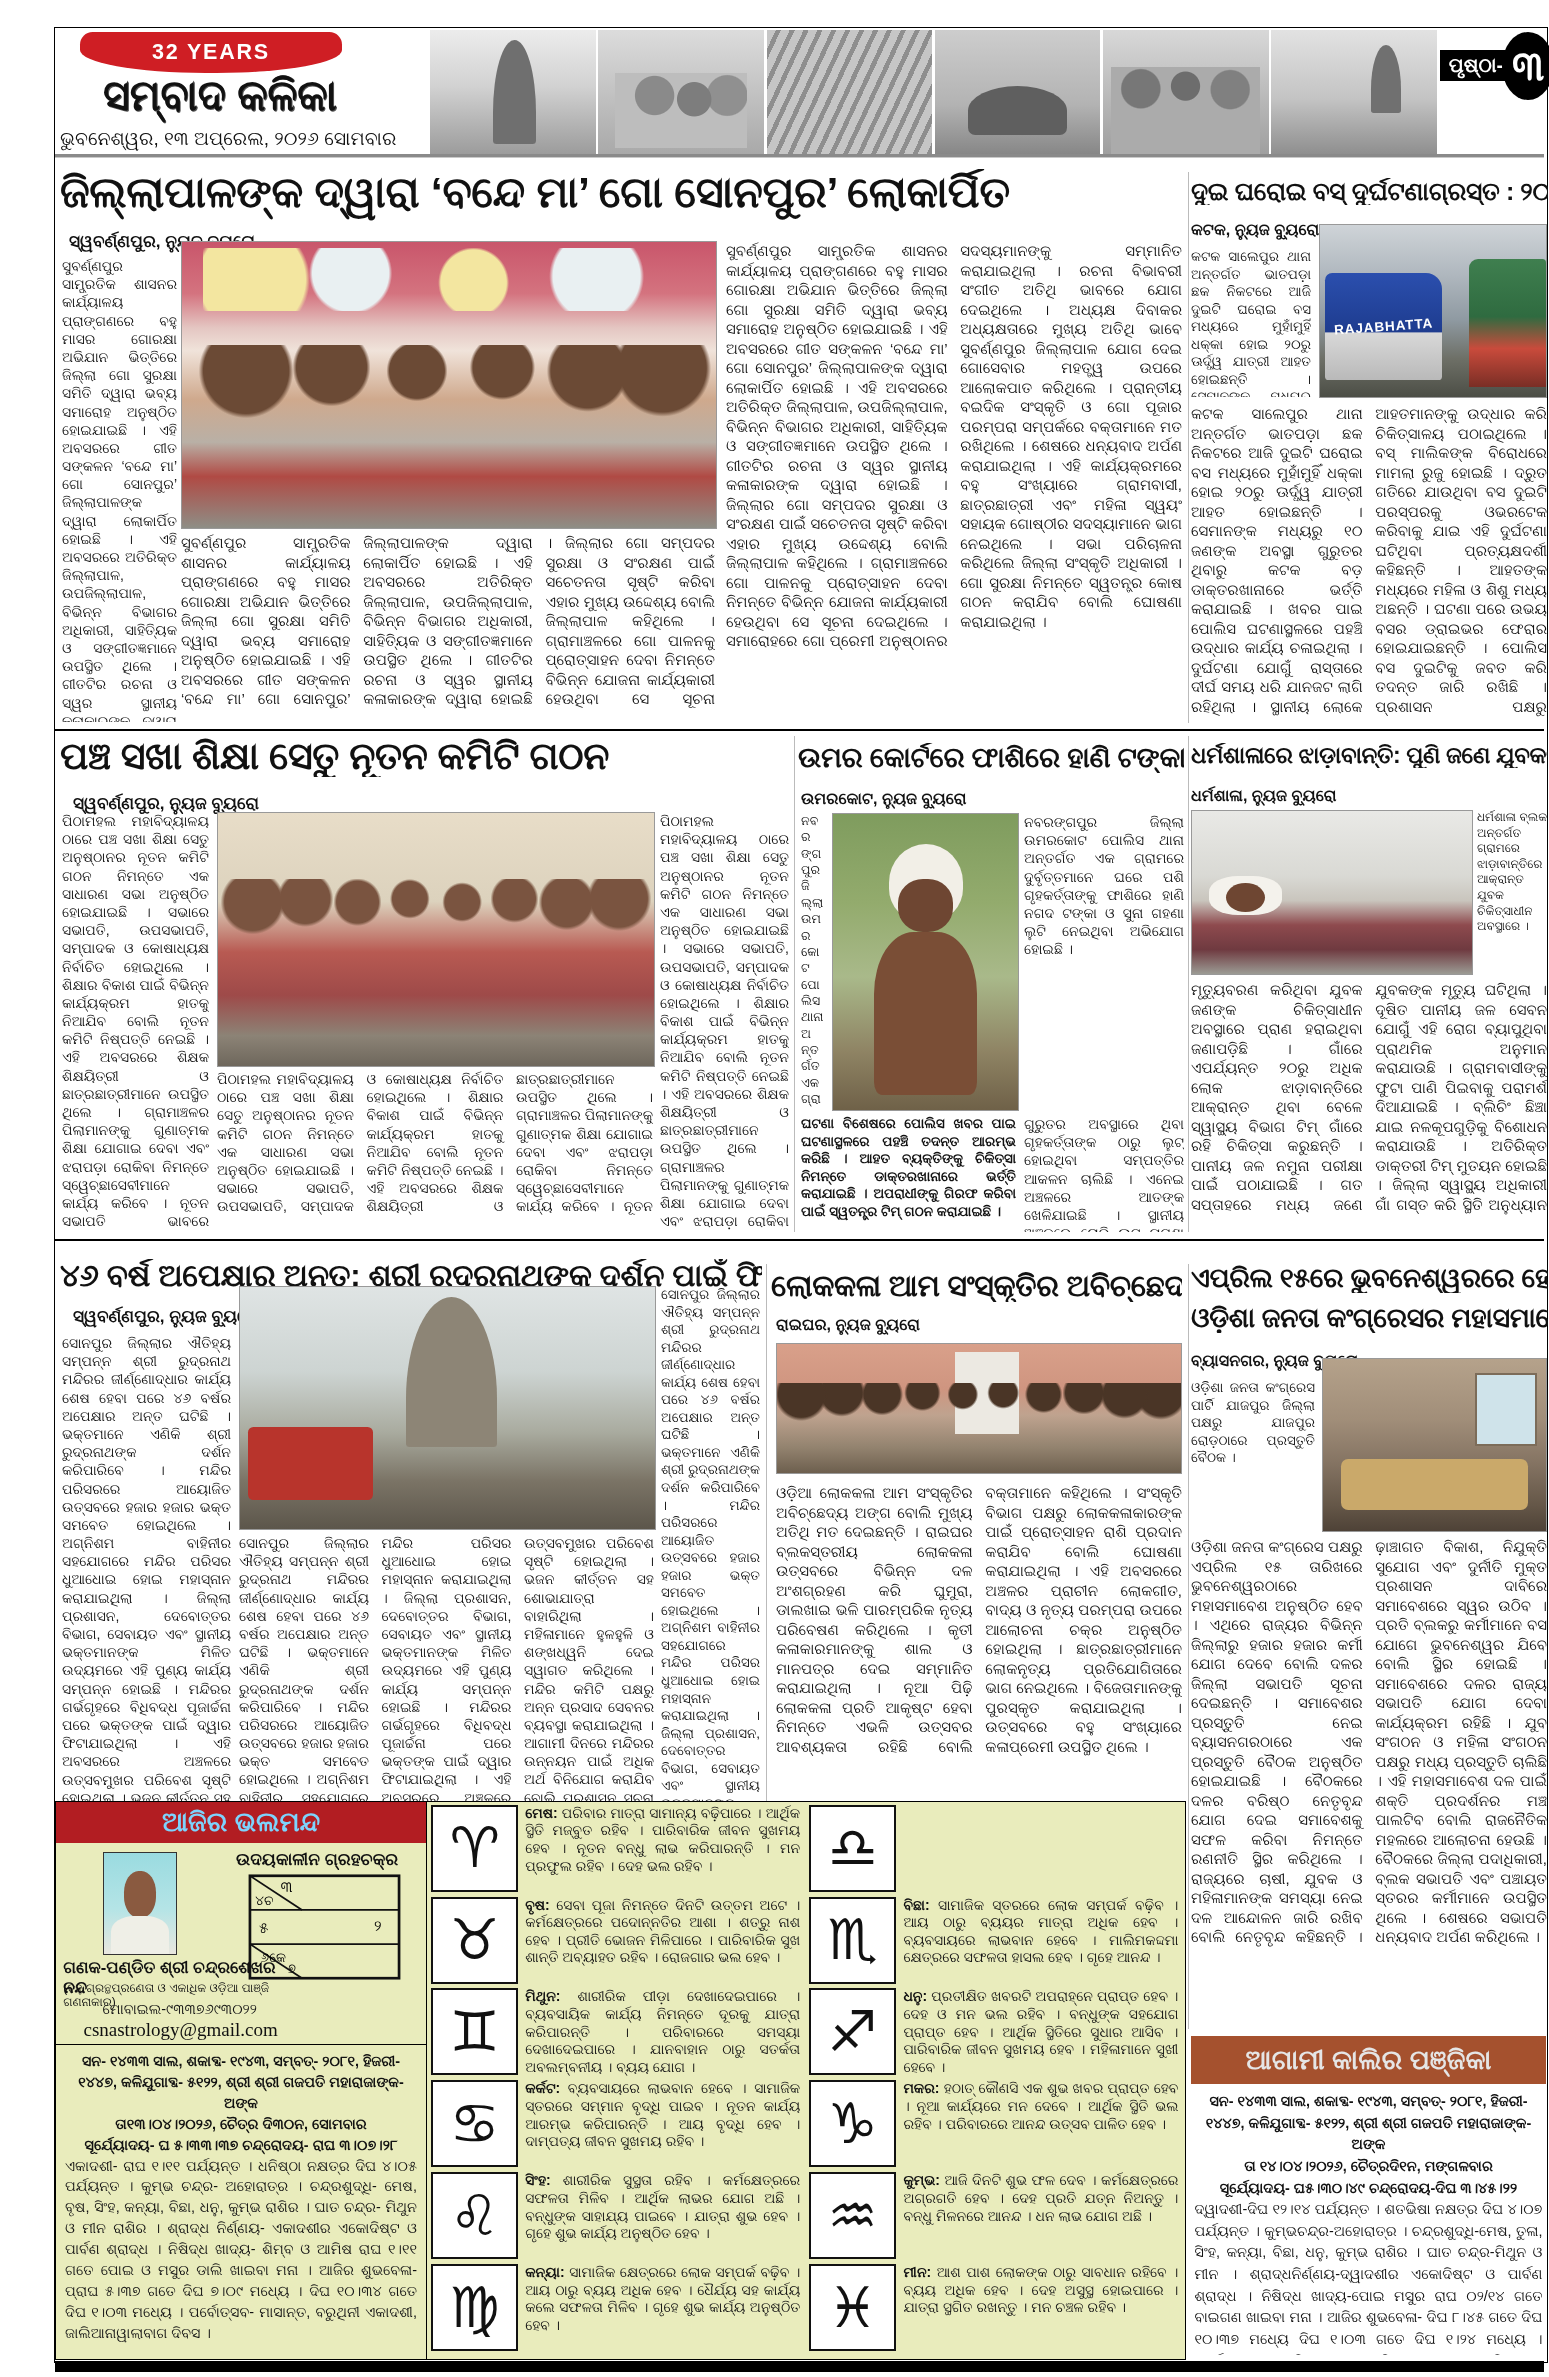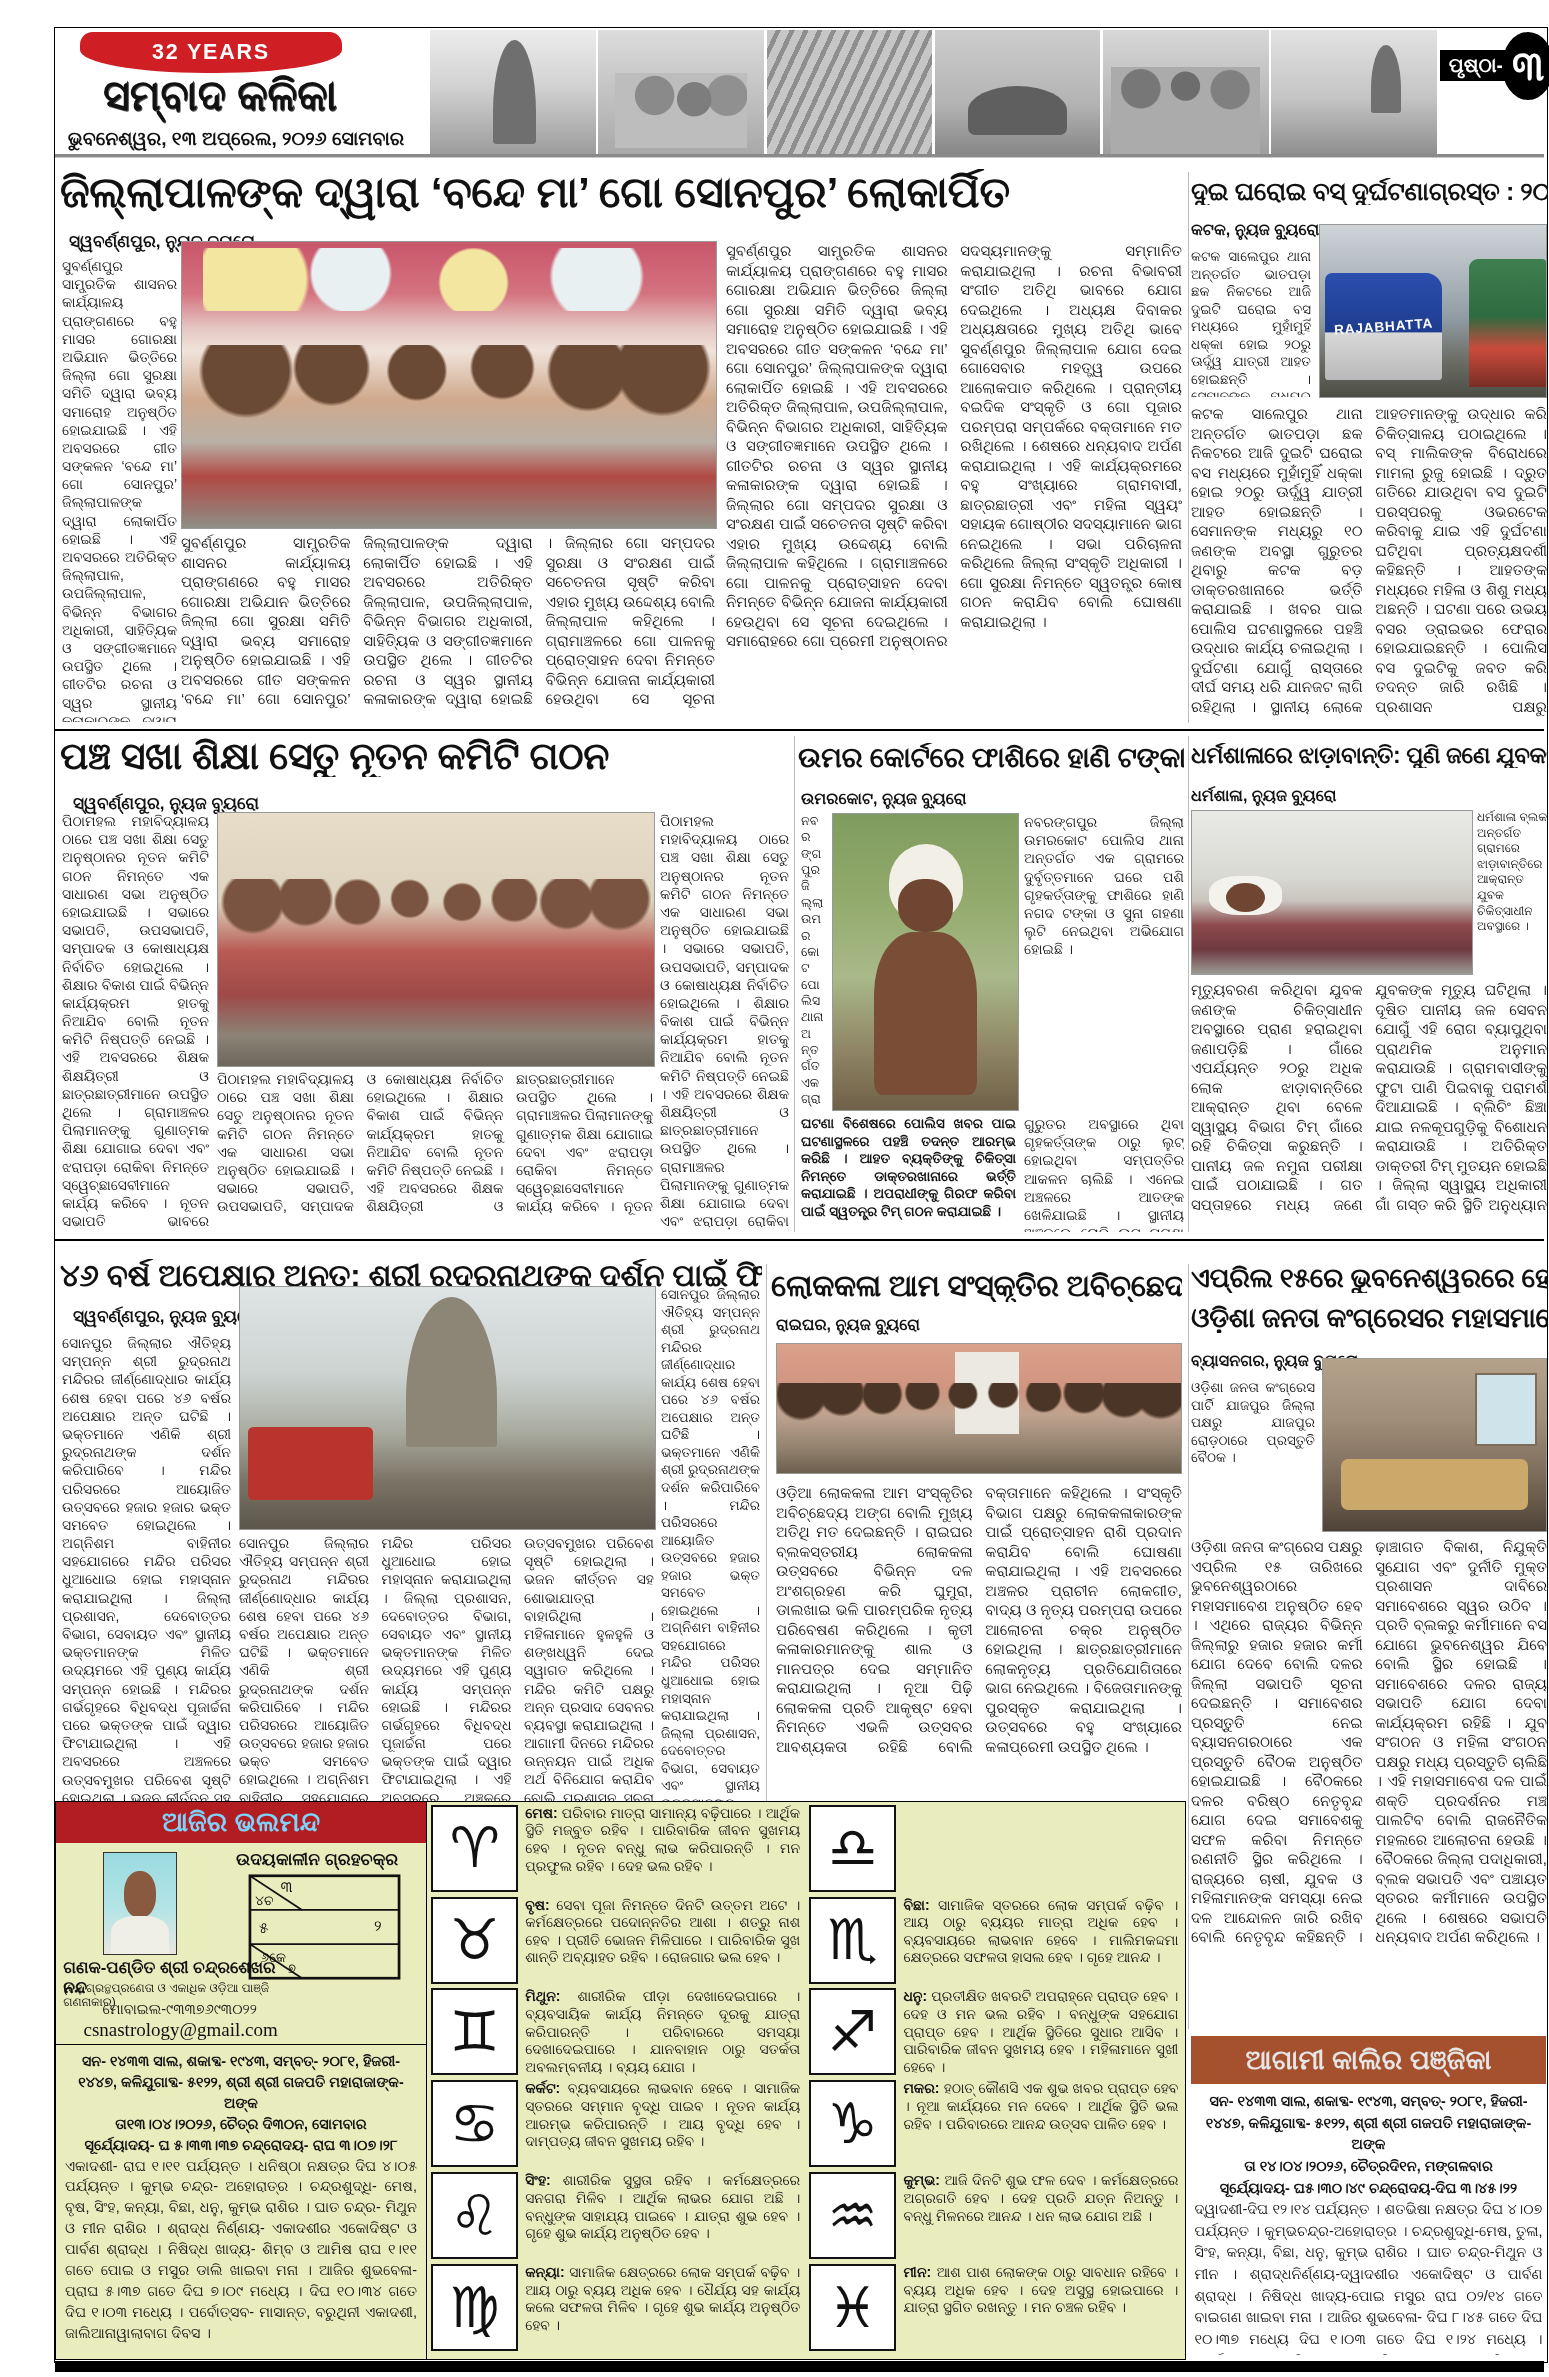--- a/index.html
+++ b/index.html
@@ -8,21 +8,21 @@
   .frame{position:absolute;left:30px;top:27px;width:1492px;height:2334px;border:1.8px solid #000;}
   
   .ribbon{position:absolute;left:56px;top:32px;width:262px;height:41px;background:#cf1e24;
           border-radius:12.6px 12.6px 48% 48%/12.6px 12.6px 23px 23px;display:flex;align-items:center;justify-content:center;}
   .ribbon:before,.ribbon:after{content:"";position:absolute;top:27px;width:52px;height:36px;background:#b3151b;z-index:-1;}
   .ribbon:before{left:-25px;transform:skewY(18deg);}
   .ribbon:after{right:-25px;transform:skewY(-18deg);}
   .ribbon-text{color:#fff;font-weight:bold;font-size:21.5px;letter-spacing:1.8px;}
   .logo{position:absolute;left:79px;top:75px;width:296px;font-weight:bold;font-size:41px;line-height:1;
         text-shadow:0.9px 0.9px 0 #555;transform:scaleY(1.05);}
-  .dateline{position:absolute;left:36px;top:128px;width:352px;text-align:center;font-weight:bold;font-size:19px;}
+  .dateline{position:absolute;left:36px;top:128px;width:352px;text-align:left;font-weight:normal;font-size:19px;}
   .mast-rule{position:absolute;left:31px;top:154px;width:1489px;height:2.7px;background:#8a8a8a;border-bottom:1.8px solid #c9c9c9;}
   .strip{position:absolute;left:406px;top:30px;width:1007px;height:124px;display:flex;gap:2.7px;}
   .tile{flex:1;position:relative;overflow:hidden;}
   .t1{background:linear-gradient(180deg,#ececec 0%,#d2d2d2 45%,#9c9c9c 100%);}
   .t1 .shp{position:absolute;left:38%;top:8%;width:26%;height:84%;background:#6f6f6f;border-radius:50% 50% 3.6px 3.6px/70% 70% 3.6px 3.6px;}
   .t2{background:linear-gradient(180deg,#dcdcdc,#a9a9a9);}
   .t2 .shp{position:absolute;left:10%;top:35%;width:80%;height:60%;background:radial-gradient(circle at 30% 30%,#8a8a8a 18%,transparent 19%),radial-gradient(circle at 60% 35%,#7d7d7d 18%,transparent 19%),radial-gradient(circle at 85% 30%,#909090 16%,transparent 17%),#bdbdbd;}
   .t3{background:repeating-linear-gradient(115deg,#c6c6c6 0 8px,#8e8e8e 8px 12.6px);}
   .t4{background:linear-gradient(180deg,#cdcdcd 0%,#b3b3b3 60%,#878787 100%);}
   .t4 .shp{position:absolute;left:20%;top:45%;width:60%;height:40%;background:#5f5f5f;border-radius:50% 50% 7.2px 7.2px;}
@@ -300,21 +300,21 @@
       <div class="zrow">
         <div class="zicon">
             <span>♑</span>
           </div>
         <div class="ztext"><span class="zname">ମକର:</span> <span>ହଠାତ୍ କୌଣସି ଏକ ଶୁଭ ଖବର ପ୍ରାପ୍ତ ହେବ । ନୂଆ କାର୍ଯ୍ୟରେ ମନ ଦେବେ । ଆର୍ଥିକ ସ୍ଥିତି ଭଲ ରହିବ । ପରିବାରରେ ଆନନ୍ଦ ଉତ୍ସବ ପାଳିତ ହେବ ।</span></div>
       </div>
       <div class="zrow">
         <div class="zicon">
             <span>♌</span>
           </div>
-        <div class="ztext"><span class="zname">ସିଂହ:</span> <span>ଶାରୀରିକ ସୁସ୍ଥତା ରହିବ । କର୍ମକ୍ଷେତ୍ରରେ ସନଗରା ମିଳିବ । ଆର୍ଥିକ ଲାଭର ଯୋଗ ଅଛି । ବନ୍ଧୁଙ୍କ ସାହାଯ୍ୟ ପାଇବେ । ଯାତ୍ରା ଶୁଭ ହେବ । ଗୃହେ ଶୁଭ କାର୍ଯ୍ୟ ଅନୁଷ୍ଠିତ ହେବ ।</span></div>
+        <div class="ztext"><span class="zname">ସିଂହ:</span> <span>ଶାରୀରିକ ସୁସ୍ଥତା ରହିବ । କର୍ମକ୍ଷେତ୍ରରେ ସଫଳତା ମିଳିବ । ଆର୍ଥିକ ଲାଭର ଯୋଗ ଅଛି । ବନ୍ଧୁଙ୍କ ସାହାଯ୍ୟ ପାଇବେ । ଯାତ୍ରା ଶୁଭ ହେବ । ଗୃହେ ଶୁଭ କାର୍ଯ୍ୟ ଅନୁଷ୍ଠିତ ହେବ ।</span></div>
       </div>
       <div class="zrow">
         <div class="zicon">
             <span>♒</span>
           </div>
         <div class="ztext"><span class="zname">କୁମ୍ଭ:</span> <span>ଆଜି ଦିନଟି ଶୁଭ ଫଳ ଦେବ । କର୍ମକ୍ଷେତ୍ରରେ ଅଗ୍ରଗତି ହେବ । ଦେହ ପ୍ରତି ଯତ୍ନ ନିଅନ୍ତୁ । ବନ୍ଧୁ ମିଳନରେ ଆନନ୍ଦ । ଧନ ଲାଭ ଯୋଗ ଅଛି ।</span></div>
       </div>
       <div class="zrow">
         <div class="zicon">
             <span>♍</span>

